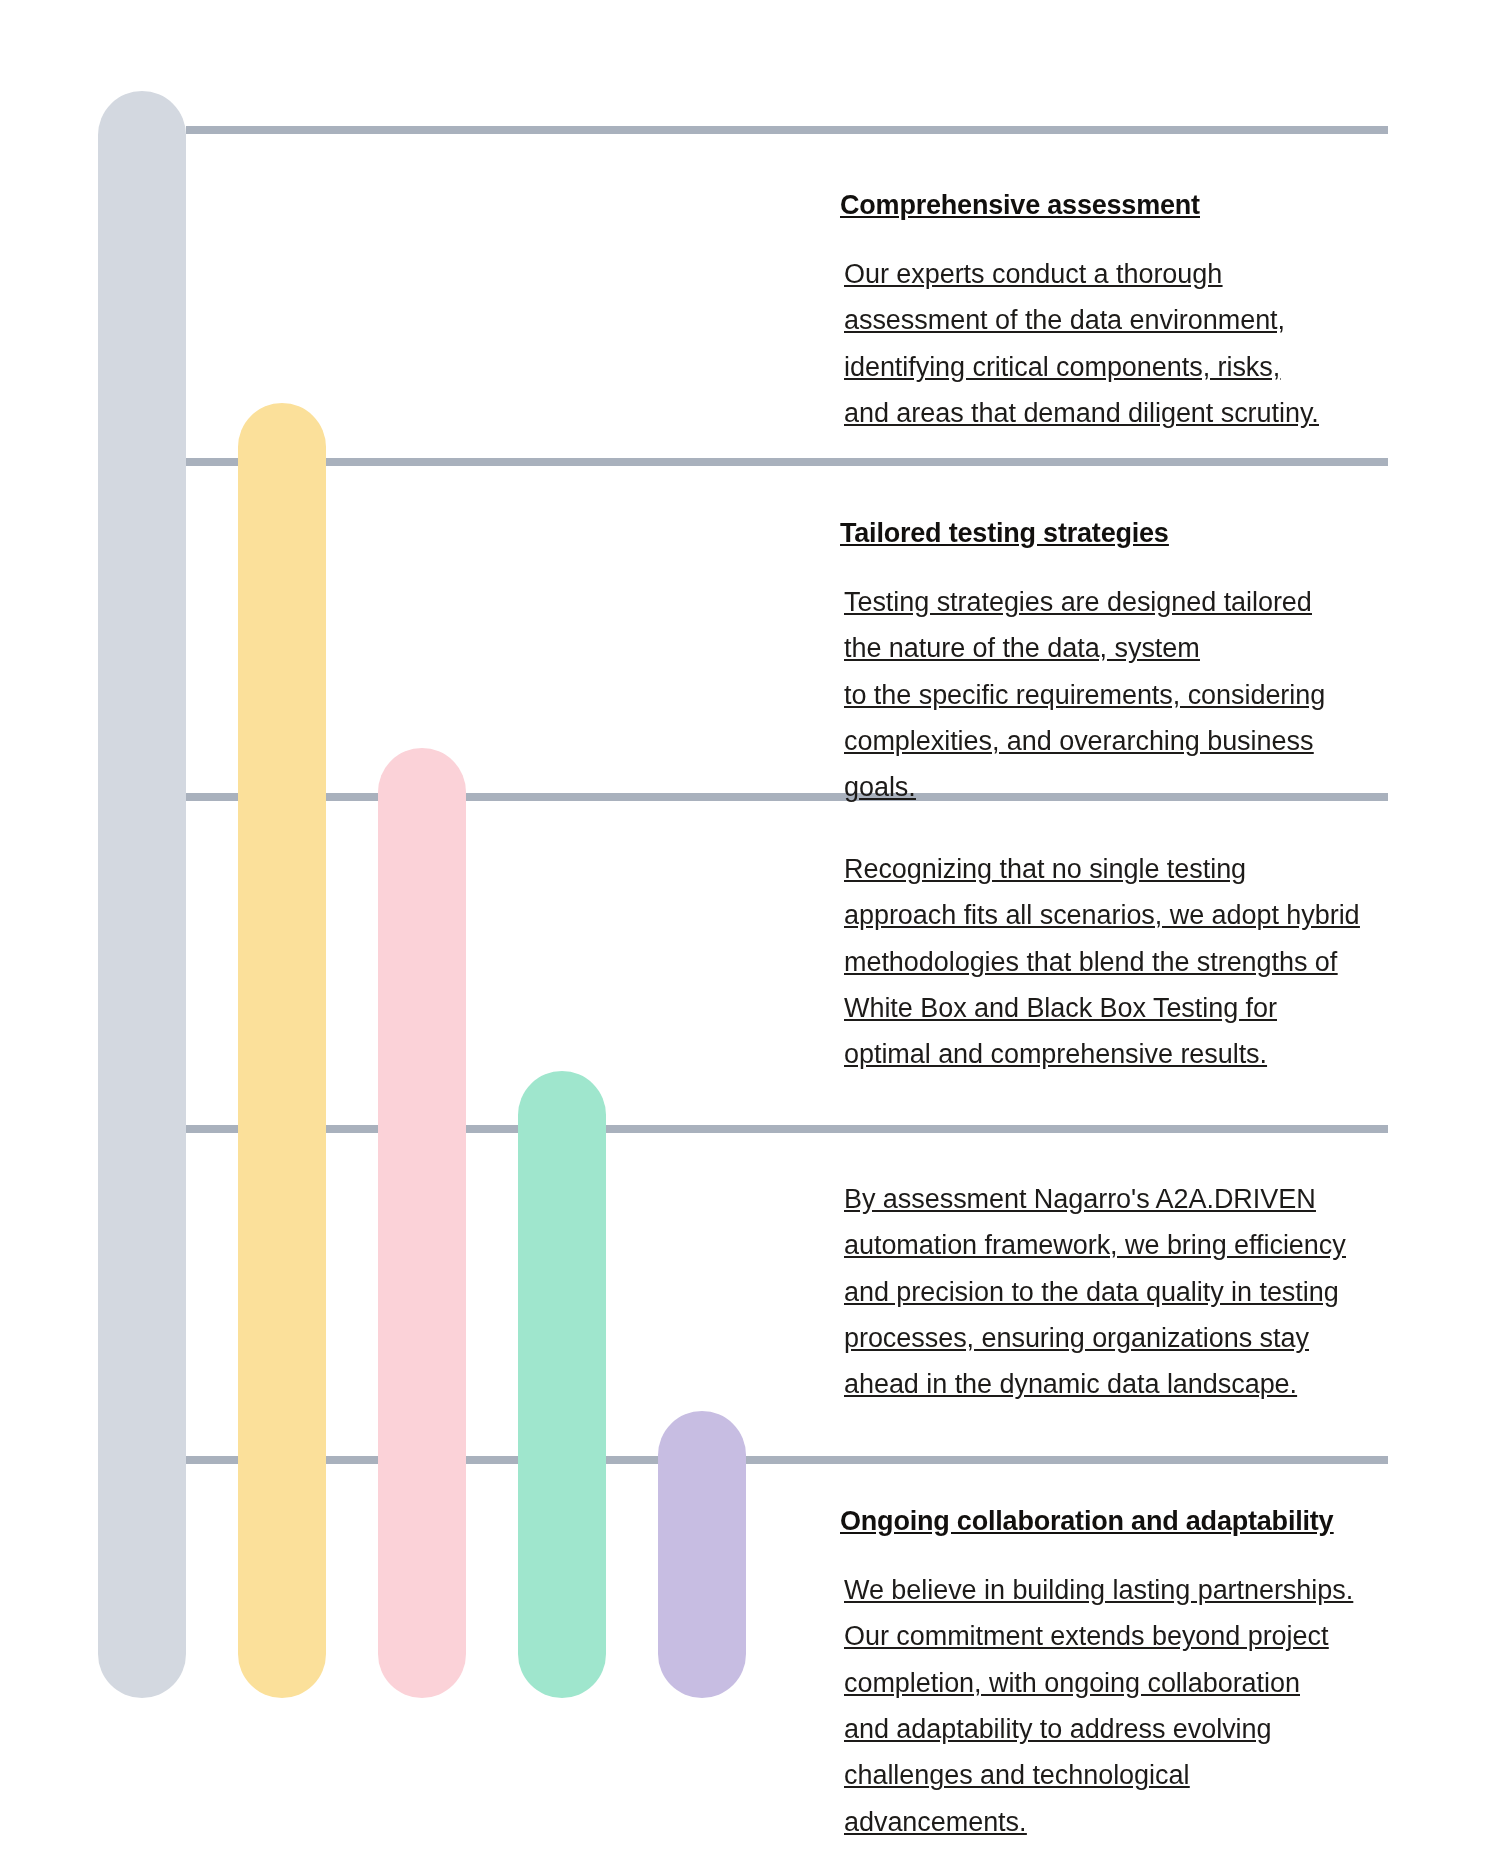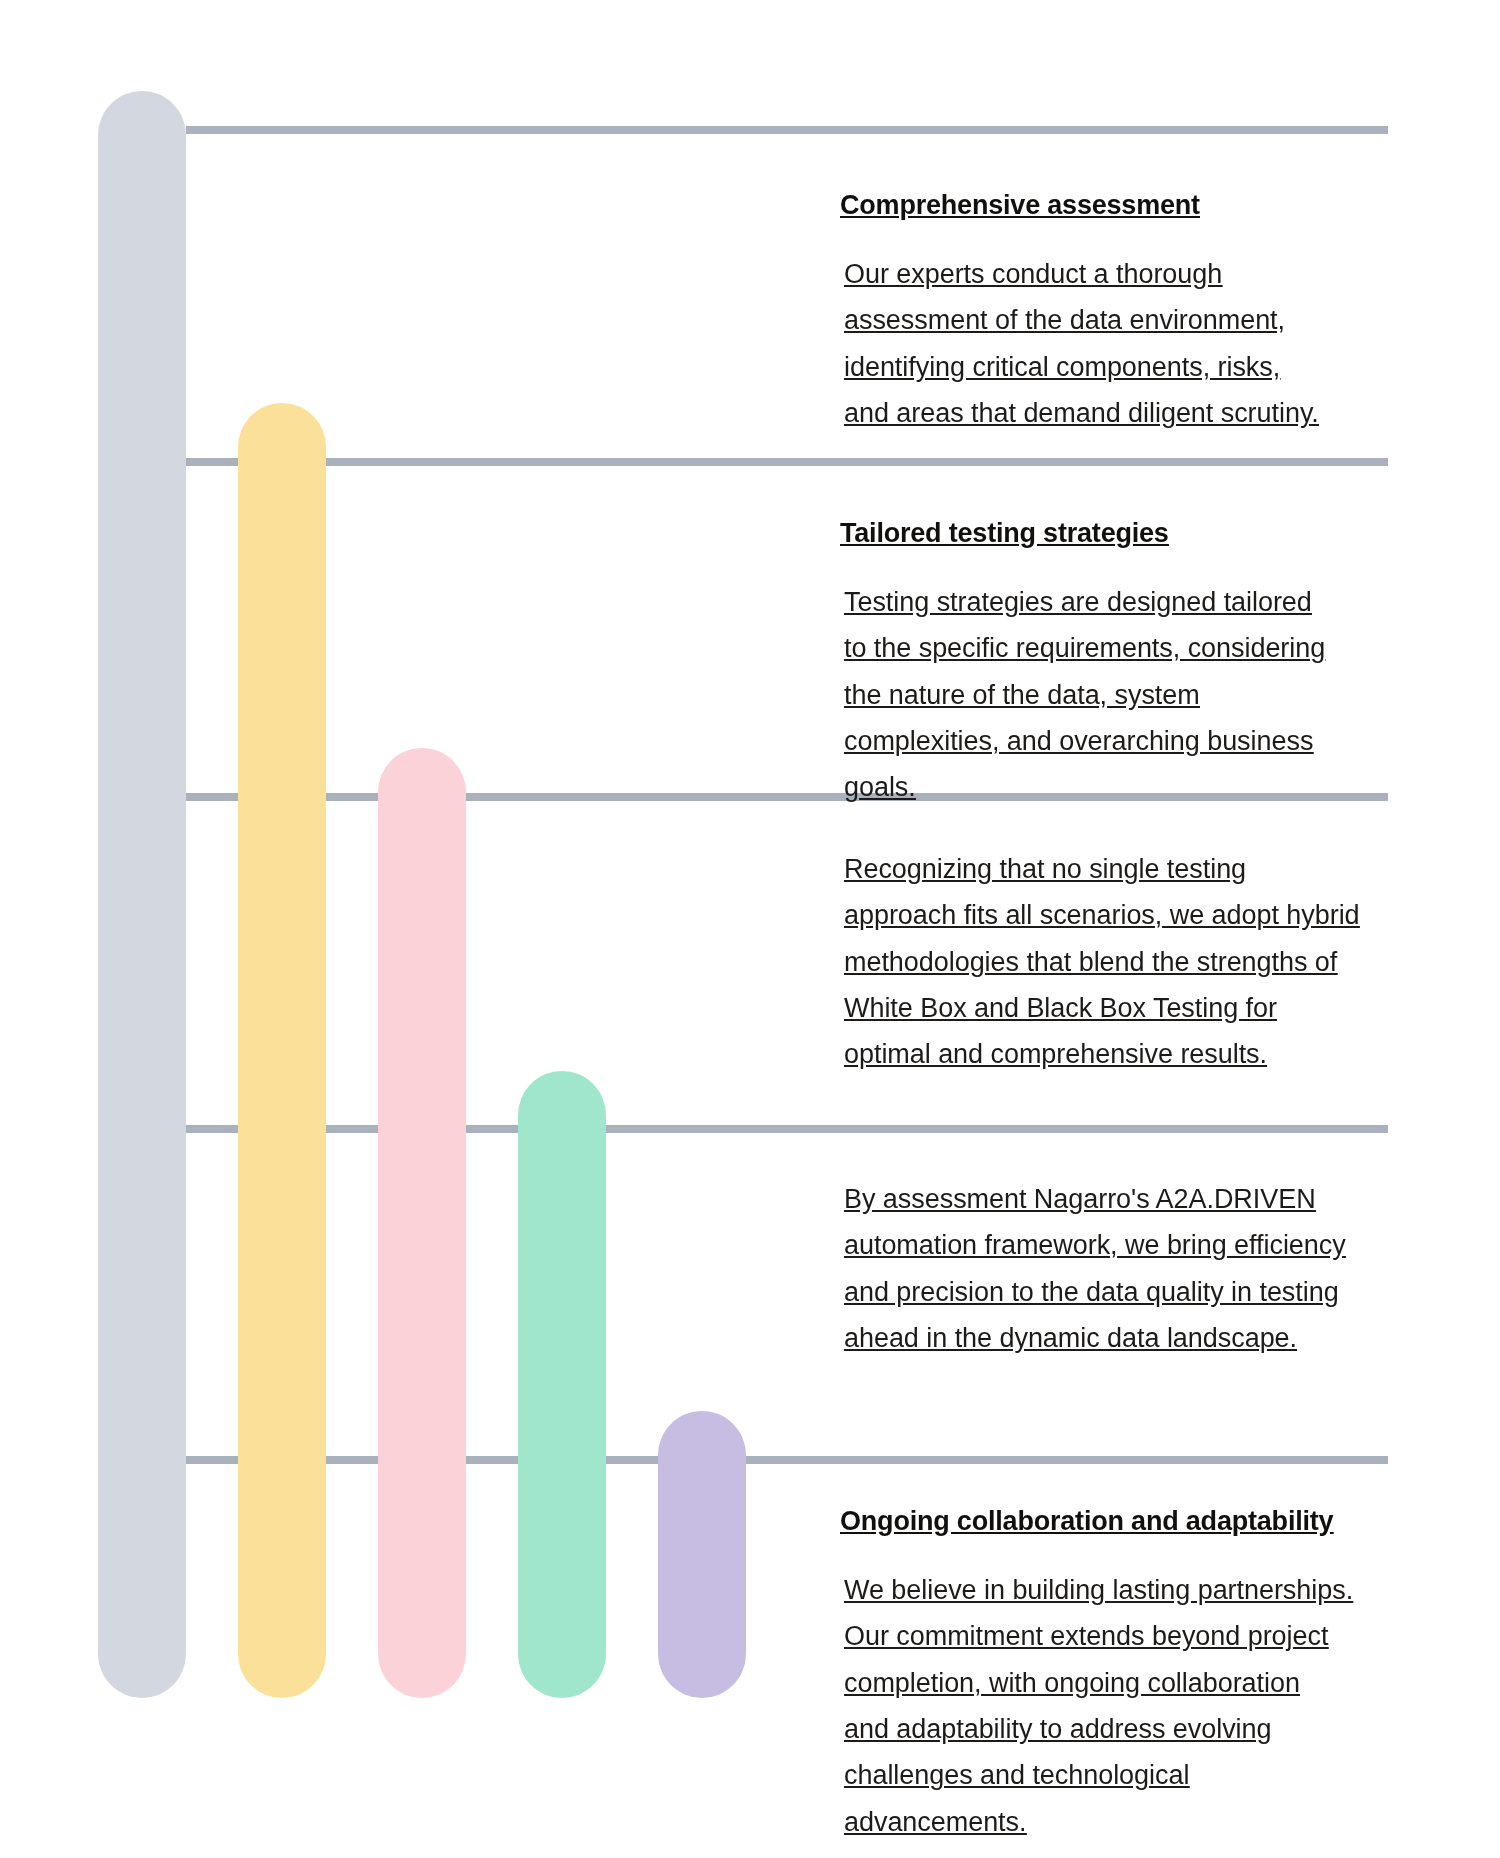--- a/index.html
+++ b/index.html
@@ -90,42 +90,43 @@
       <span class="ln">assessment of the data environment,</span>
       <span class="ln">identifying critical components, risks,</span>
       <span class="ln">and areas that demand diligent scrutiny.</span>
     </div>
   </div>
 
   <div class="block" style="top:500px;">
     <div class="block-heading">Tailored testing strategies</div>
     <div class="block-body">
       <span class="ln">Testing strategies are designed tailored</span>
+      <span class="ln">the nature of the data, system</span>
       <span class="ln">to the specific requirements, considering</span>
-      <span class="ln">the nature of the data, system</span>
       <span class="ln">complexities, and overarching business</span>
       <span class="ln">goals.</span>
     </div>
   </div>
 
   <div class="block" style="top:830px;">
     <div class="block-body">
       <span class="ln">Recognizing that no single testing</span>
       <span class="ln">approach fits all scenarios, we adopt hybrid</span>
       <span class="ln">methodologies that blend the strengths of</span>
       <span class="ln">White Box and Black Box Testing for</span>
       <span class="ln">optimal and comprehensive results.</span>
     </div>
   </div>
 
   <div class="block" style="top:1160px;">
     <div class="block-body">
       <span class="ln">By assessment Nagarro's A2A.DRIVEN</span>
       <span class="ln">automation framework, we bring efficiency</span>
       <span class="ln">and precision to the data quality in testing</span>
+      <span class="ln">processes, ensuring organizations stay</span>
       <span class="ln">ahead in the dynamic data landscape.</span>
     </div>
   </div>
 
   <div class="block" style="top:1488px;">
     <div class="block-heading">Ongoing collaboration and adaptability</div>
     <div class="block-body">
       <span class="ln">We believe in building lasting partnerships.</span>
       <span class="ln">Our commitment extends beyond project</span>
       <span class="ln">completion, with ongoing collaboration</span>

